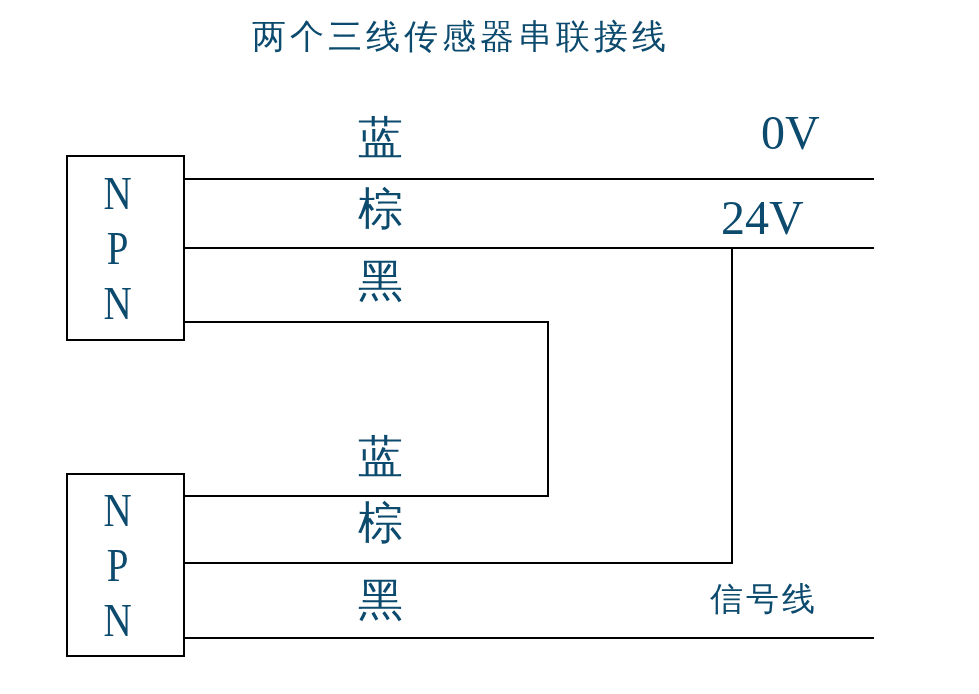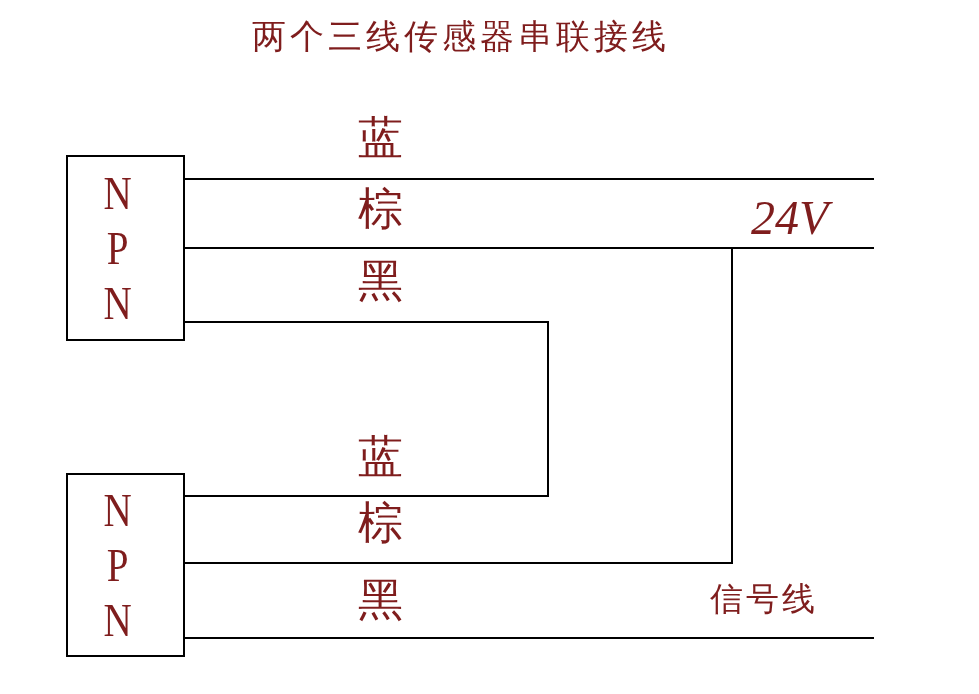--- a/index.html
+++ b/index.html
@@ -6,21 +6,21 @@
     margin: 0;
     padding: 0;
     background: #ffffff;
   }
   #canvas {
     position: relative;
     width: 979px;
     height: 694px;
     background: #ffffff;
     font-family: "Liberation Serif", "DejaVu Serif", serif;
-    color: #7f1d1d;
+    color: #0c4a6e;
     overflow: hidden;
   }
   .title {
     position: absolute;
     top: 20px;
     left: 252px;
     width: 400px;
     text-align: center;
     font-size: 34px;
     letter-spacing: 4px;
@@ -81,21 +81,21 @@
   #label-s2-brown { left: 358px; top: 501px; }
   #label-s2-black { left: 358px; top: 578px; }
 
   .rail-label {
     position: absolute;
     font-size: 48px;
     line-height: 48px;
     white-space: nowrap;
   }
   #label-0v     { left: 761px; top: 109px; }
-  #label-24v    { left: 751px; top: 194px; font-style: italic; }
+  #label-24v    { left: 721px; top: 194px; }
   #label-signal { left: 710px; top: 577px; font-size: 33px; line-height: 45px; letter-spacing: 3px; }
 </style>
 </head>
 <body>
 
 <div id="canvas">
 
   <div class="title">两个三线传感器串联接线</div>
 
   <div class="sensor-box" id="sensor1-box">
@@ -118,16 +118,17 @@
   <div class="wire" id="wire-24v-v"></div>
   <div class="wire" id="wire-s2-black"></div>
 
   <div class="wire-label" id="label-s1-blue">蓝</div>
   <div class="wire-label" id="label-s1-brown">棕</div>
   <div class="wire-label" id="label-s1-black">黑</div>
   <div class="wire-label" id="label-s2-blue">蓝</div>
   <div class="wire-label" id="label-s2-brown">棕</div>
   <div class="wire-label" id="label-s2-black">黑</div>
 
+  <div class="rail-label" id="label-0v">0V</div>
   <div class="rail-label" id="label-24v">24V</div>
   <div class="rail-label" id="label-signal">信号线</div>
 
 </div>
 
 </body></html>

